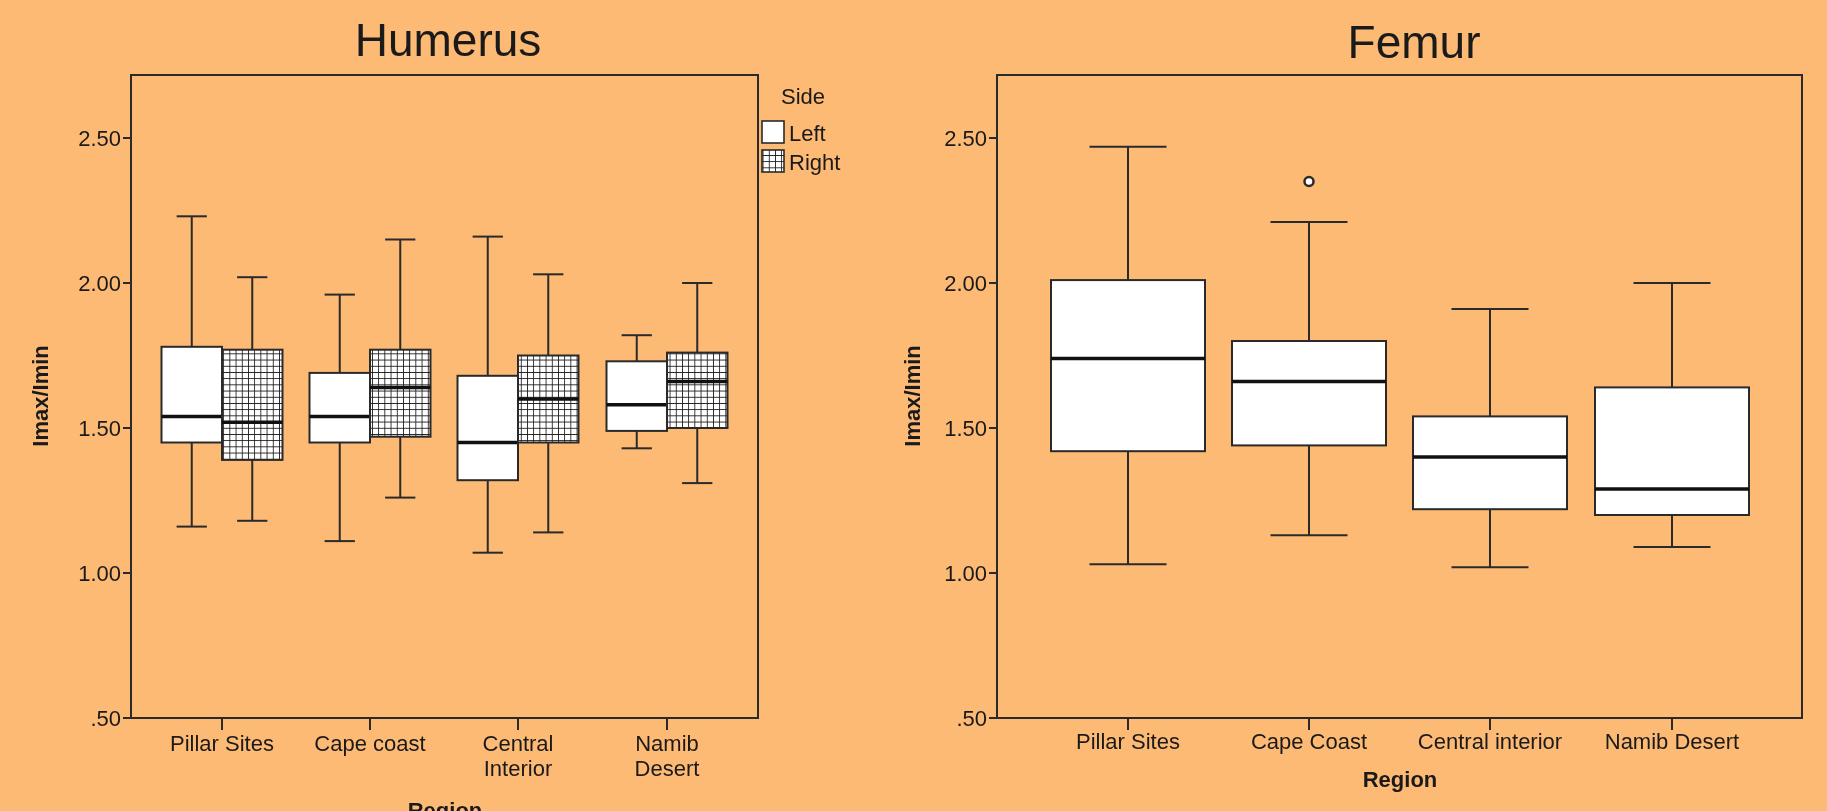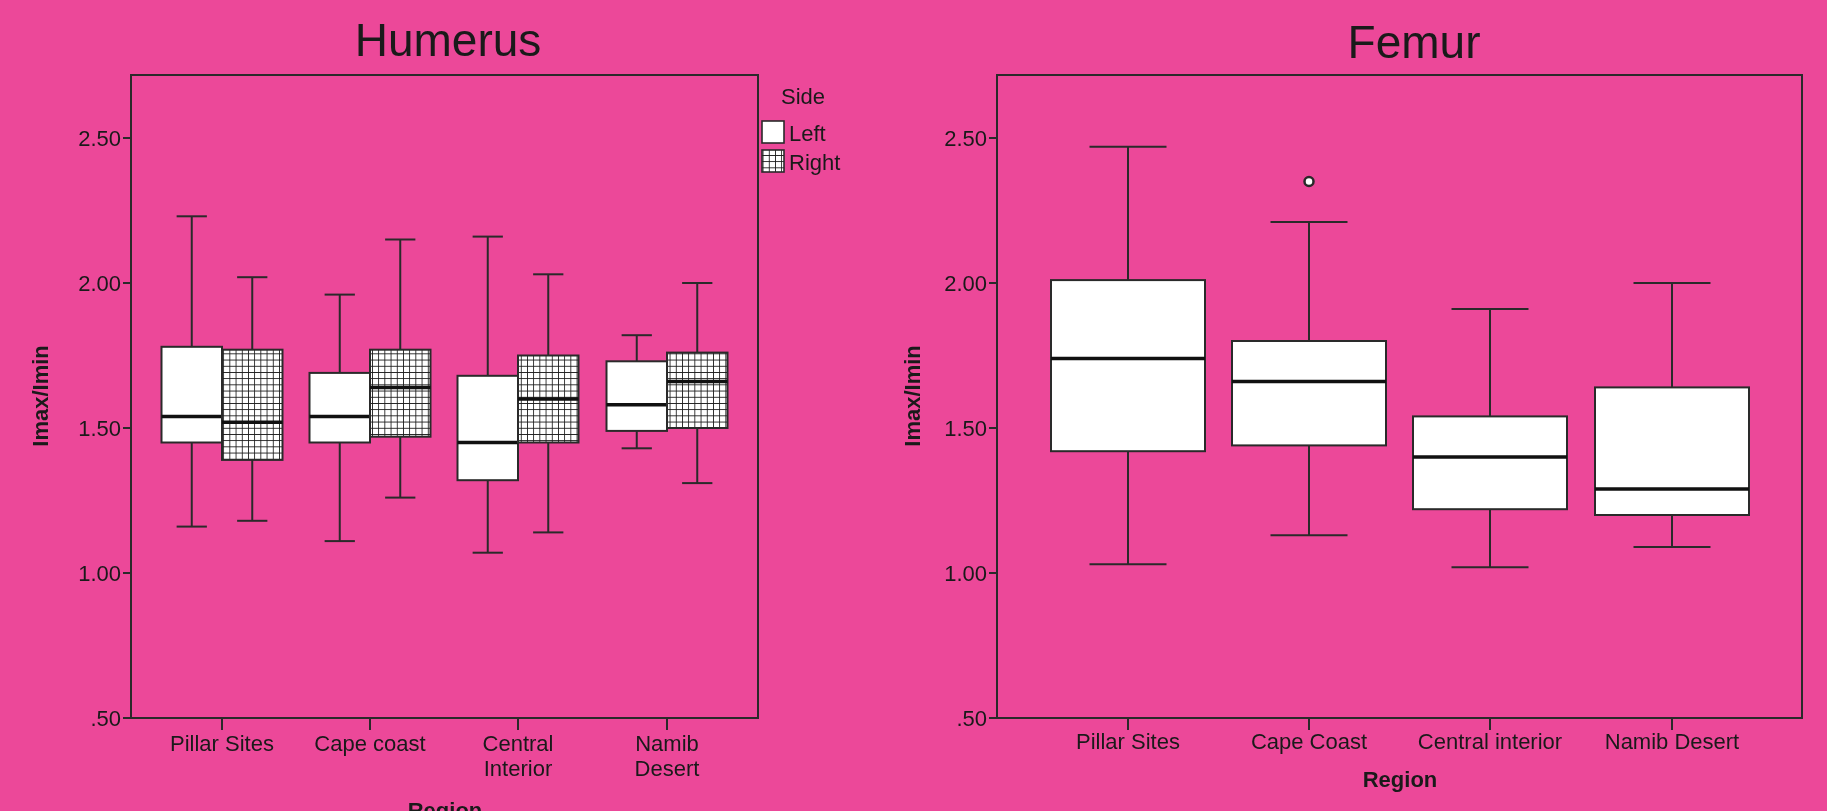--- a/index.html
+++ b/index.html
@@ -1,17 +1,17 @@
 <!DOCTYPE html>
 <html><head>
   <meta charset="utf-8">
   <style>
     html, body { margin: 0; padding: 0; background: #ffffff; }
     body { width: 1827px; height: 811px; overflow: hidden; position: relative; font-family: "Liberation Sans", sans-serif; }
-    #stage { position: absolute; left: 0; top: 0; width: 1827px; height: 811px; background: #ec4899; }
+    #stage { position: absolute; left: 0; top: 0; width: 1827px; height: 811px; background: #fdba74; }
     svg text { font-family: "Liberation Sans", sans-serif; fill: #1a1a1a; }
     .title { font-size: 46px; }
     .tick-label { font-size: 22px; }
     .cat-label { font-size: 22px; }
     .axis-title { font-size: 22px; font-weight: bold; }
     .legend-text { font-size: 22px; }
     .frame { fill: none; stroke: #2a2a2a; stroke-width: 2; }
     .axisline { stroke: #2a2a2a; stroke-width: 2; }
     .whisker { stroke: #2a2a2a; stroke-width: 2; fill: none; }
     .box { stroke: #2a2a2a; stroke-width: 2; }

